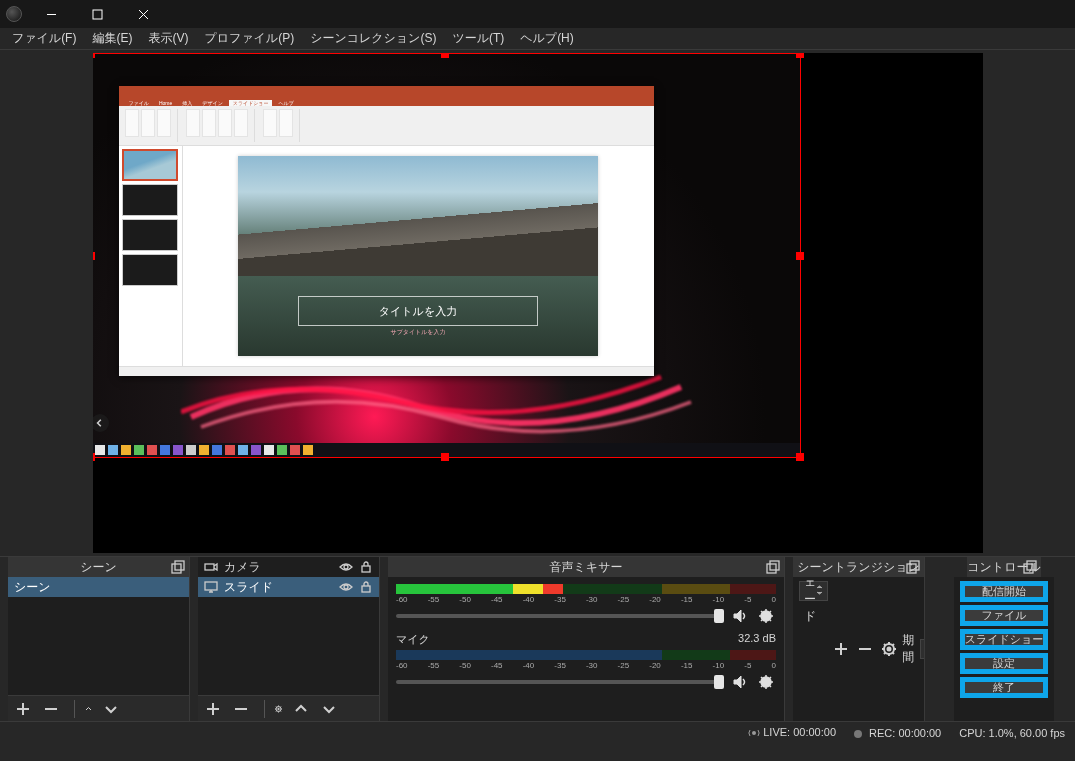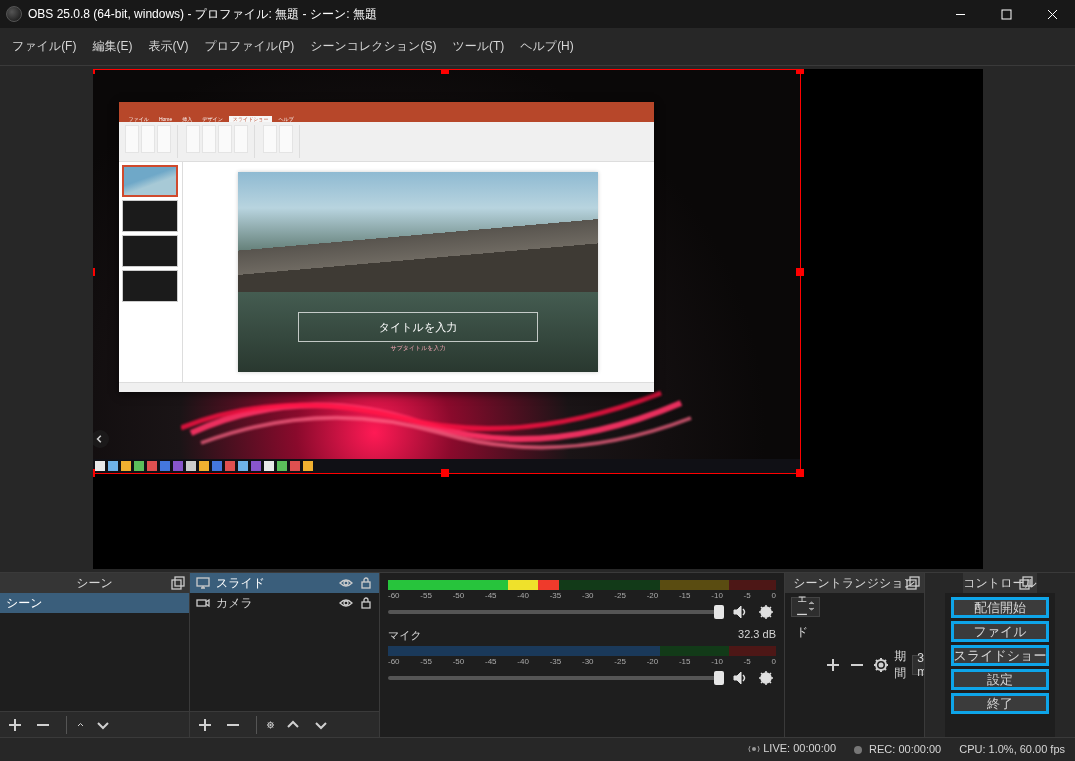--- a/index.html
+++ b/index.html
@@ -8,21 +8,21 @@
   
   .titlebar { height: 28px; background: #181818; display: flex; align-items: center; padding-left: 6px; }
   .titlebar .app-icon { width: 16px; height: 16px; border-radius: 50%; background: radial-gradient(circle at 35% 35%, #555, #111); border:1px solid #555; margin-right: 6px; }
   .titlebar .title-text { flex: 1; color: #fff; font-size: 12px; }
 
   .win-btns { display: flex; height: 100%; }
   .win-btn { width: 46px; height: 100%; display:flex; align-items:center; justify-content:center; color:#fff; }
   .win-btn svg { width:11px; height:11px; stroke:#fff; stroke-width:1; fill:none; }
 
   
-  .menubar { height: 38px; background: #272727; display: flex; align-items: center; padding: 0 4px; border-bottom:1px solid #3a3a3a; }
+  .menubar { height: 22px; background: #272727; display: flex; align-items: center; padding: 0 4px; border-bottom:1px solid #3a3a3a; }
   .menubar .menu-item { padding: 2px 8px; font-size: 12px; color:#d6d6d6; }
 
   
   .preview-area { height: 506px; background:#272727; display:flex; align-items:center; justify-content:center; position:relative; }
   .preview-inner { width: 890px; height: 500px; background:#000; position:relative; overflow:hidden; }
 
   .sel-box { position:absolute; left:-3px; top:0px; width:711px; height:405px; border:1px solid #ff0000; }
   .handle { position:absolute; width:8px; height:8px; background:#ff0000; }
   .h-tl { left:-4px; top:-4px;} .h-tm{ left:50%; top:-4px; margin-left:-4px;} .h-tr{ right:-4px; top:-4px;}
   .h-ml { left:-4px; top:50%; margin-top:-4px;} .h-mr{ right:-4px; top:50%; margin-top:-4px;}
@@ -54,21 +54,21 @@
         background: linear-gradient(175deg, transparent 40%, #58544e 40%, #6f6a62 60%, #3e3a34 60%);}
   .ppt-slide .title-box { position:absolute; left:60px; right:60px; top:140px; height:30px; border:1px solid rgba(255,255,255,.7); display:flex; align-items:center; justify-content:center; color:#fff; font-size:11px; }
   .ppt-slide .sub { position:absolute; left:60px; right:60px; top:172px; text-align:center; color:#f4a8b4; font-size:6px;}
   .ppt-status { height:10px; background:#f0f0f0; border-top:1px solid #ddd; }
 
   .left-chev { position:absolute; left:0; top:360px; width:18px;height:18px; border-radius:50%; background:rgba(30,30,30,.7); display:flex;align-items:center;justify-content:center;}
   .left-chev svg{width:8px;height:8px;stroke:#ccc;stroke-width:2;fill:none;}
 
   
   .docks { display:flex; height:165px; background:#272727; border-top:1px solid #3a3a3a; }
-  .dock { display:flex; flex-direction:column; border-right:1px solid #3a3a3a; }
+  .dock { display:flex; flex-direction:column; border-right:1px solid #3a3a3a;padding-left:8px; }
   .dock-head { height:20px; background:#353535; display:flex; align-items:center; justify-content:center; position:relative; font-size:12px; }
   .dock-head .dock-icon { position:absolute; right:4px; top:3px; }
   .dock-body { flex:1; background:#1e1e1e; overflow:hidden; }
   .dock-foot { height:26px; background:#2a2a2a; display:flex; align-items:center; gap:10px; padding:0 6px; border-top:1px solid #3a3a3a; }
 
   .scenes { width:190px; }
   .sources{ width:190px; }
   .mixer  { flex:1; }
   .trans  { width:140px; }
   .ctrl   { width:150px; border-right:none;align-items:center;}
@@ -101,34 +101,33 @@
   
   .trans-body { padding:4px 6px; display:flex; flex-direction:row; gap:4px;}
   .trn-select { height:20px; background:#2e2e2e; border:1px solid #444; display:flex; align-items:center; padding:0 4px; justify-content:space-between;}
   .trn-row { display:flex; align-items:center; gap:6px; justify-content:flex-end;}
   .spinbox { height:20px; flex:1; background:#2e2e2e; border:1px solid #444; display:flex; align-items:center; padding:0 4px; justify-content:space-between; font-family:monospace;}
   .spin-arrows { display:flex; flex-direction:column; gap:0;}
   .spin-arrows svg{width:8px;height:7px;stroke:#ccc;fill:#ccc;}
 
   
   .ctrl-body { padding:4px 6px; display:flex; flex-direction:column; gap:3px;}
-  .ctrl-btn { height:21px; background:#3b3b3b; border:3px solid #0ea5e9; display:flex; align-items:center; justify-content:center; font-size:13px;}
+  .ctrl-btn { height:21px; background:#3b3b3b; border:5px solid #0ea5e9; display:flex; align-items:center; justify-content:center; font-size:11px;}
 
   
   .statusbar { height:22px; background:#272727; border-top:1px solid #3a3a3a; display:flex; align-items:center; justify-content:flex-end; gap:18px; padding:0 10px; font-size:11px; color:#d6d6d6;}
   .dot{ width:8px;height:8px;border-radius:50%; background:#777; display:inline-block; margin-right:4px; vertical-align:middle;}
 
   .updown svg{width:7px;height:10px;stroke:#aaa;fill:#aaa;}
 </style>
 </head>
 <body>
 
 <div class="titlebar">
   <div class="app-icon"></div>
-  <div class="title-text">OBS 25.0.8 (64-bit, windows) - プロファイル: 無題 - シーン: 無題</div>
   <div class="win-btns">
     <div class="win-btn">
         <svg viewBox="0 0 11 11">
           <path d="M1 5.5 H10"></path>
         </svg>
       </div>
     <div class="win-btn">
         <svg viewBox="0 0 11 11">
           <rect x="1" y="1" width="9" height="9"></rect>
         </svg>
@@ -277,50 +276,50 @@
       <div class="fb">
           <svg viewBox="0 0 14 14">
             <path d="M2 5 L7 10 L12 5"></path>
           </svg>
         </div>
     </div>
   </div>
 
   <div class="dock sources">
     <div class="dock-body">
+      <div class="list-item">
+        <svg class="mini-ico" viewBox="0 0 14 14">
+            <rect x="1" y="4" width="9" height="6"></rect>
+            <path d="M10 6 L13 4 V10 L10 8"></path>
+          </svg>
+        <span>カメラ</span>
+        <svg class="mini-ico src-eye" viewBox="0 0 14 14">
+            <path d="M1 7 Q7 1 13 7 Q7 13 1 7 Z"></path>
+            <circle cx="7" cy="7" r="2"></circle>
+          </svg>
+        <svg class="mini-ico" viewBox="0 0 14 14">
+            <rect x="3" y="6" width="8" height="6"></rect>
+            <path d="M5 6 V4 A2 2 0 0 1 9 4 V6"></path>
+          </svg>
+      </div>
       <div class="list-item selected">
         <svg class="mini-ico" viewBox="0 0 14 14">
             <rect x="1" y="2" width="12" height="8"></rect>
             <path d="M5 12 H9 M7 10 V12"></path>
           </svg>
         <span>スライド</span>
         <svg class="mini-ico src-eye" viewBox="0 0 14 14">
             <path d="M1 7 Q7 1 13 7 Q7 13 1 7 Z"></path>
             <circle cx="7" cy="7" r="2"></circle>
           </svg>
         <svg class="mini-ico" viewBox="0 0 14 14">
             <rect x="3" y="6" width="8" height="6"></rect>
             <path d="M5 6 V4 A2 2 0 0 1 9 4 V6"></path>
           </svg>
       </div>
-      <div class="list-item">
-        <svg class="mini-ico" viewBox="0 0 14 14">
-            <rect x="1" y="4" width="9" height="6"></rect>
-            <path d="M10 6 L13 4 V10 L10 8"></path>
-          </svg>
-        <span>カメラ</span>
-        <svg class="mini-ico src-eye" viewBox="0 0 14 14">
-            <path d="M1 7 Q7 1 13 7 Q7 13 1 7 Z"></path>
-            <circle cx="7" cy="7" r="2"></circle>
-          </svg>
-        <svg class="mini-ico" viewBox="0 0 14 14">
-            <rect x="3" y="6" width="8" height="6"></rect>
-            <path d="M5 6 V4 A2 2 0 0 1 9 4 V6"></path>
-          </svg>
-      </div>
     </div>
     <div class="dock-foot">
       <div class="fb">
           <svg viewBox="0 0 14 14">
             <path d="M7 1 V13 M1 7 H13"></path>
           </svg>
         </div>
       <div class="fb">
           <svg viewBox="0 0 14 14">
             <path d="M1 7 H13"></path>
@@ -340,20 +339,27 @@
         </div>
       <div class="fb">
           <svg viewBox="0 0 14 14">
             <path d="M2 5 L7 10 L12 5"></path>
           </svg>
         </div>
     </div>
   </div>
 
   <div class="dock mixer">
+    <div class="dock-head">
+      <span>音声ミキサー</span>
+      <span class="dock-icon"><svg class="mini-ico" viewBox="0 0 14 14">
+            <rect x="1" y="4" width="9" height="9"></rect>
+            <rect x="4" y="1" width="9" height="9"></rect>
+          </svg></span>
+    </div>
     <div class="dock-body">
 
       <div class="mix-ch">
         <div class="mix-meter desktop">
             <div class="active"></div>
           </div>
         <div class="mix-ticks">
           <span>-60</span>
             <span>-55</span>
             <span>-50</span>

